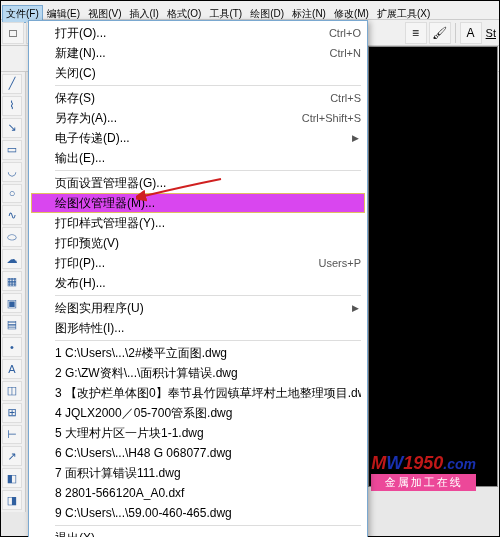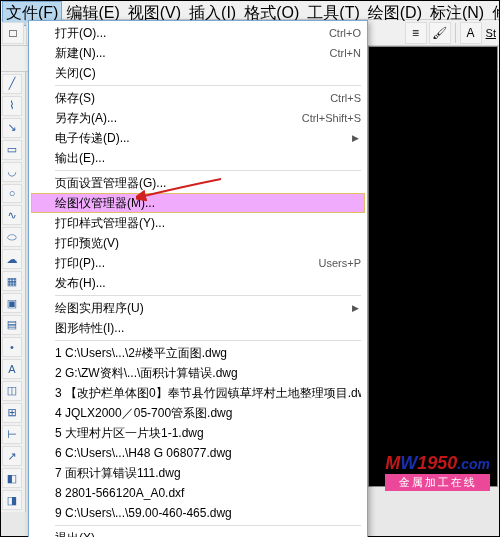--- a/index.html
+++ b/index.html
@@ -1,41 +1,41 @@
 <!DOCTYPE html>
 <html><head>
 <meta charset="utf-8">
 <style>
   * { box-sizing: border-box; margin: 0; padding: 0; }
   body { font-family: "Microsoft YaHei", SimSun, sans-serif; font-size: 12px; background: #e8e8e8; width: 500px; height: 537px; overflow: hidden; position: relative; }
   
   .menubar { display: flex; background: #f0f0f0; border-bottom: 1px solid #ccc; height: 20px; align-items: center; padding-left: 2px; }
-  .menu-item { padding: 2px 4px; cursor: pointer; white-space: nowrap; font-size: 16px; margin-top: 8px; }
+  .menu-item { padding: 2px 4px; cursor: pointer; white-space: nowrap; font-size: 10px; margin-top: 8px; }
   .menu-item.active { background: #b8d8f0; border: 1px solid #7aa8d0; padding: 1px 3px; }
   
   .toolbar-row { display: flex; height: 26px; background: #f0f0f0; border-bottom: 1px solid #ccc; align-items: center; padding: 0 2px; gap: 2px; overflow: hidden; }
   .tool-btn { width: 22px; height: 22px; background: #f5f5f5; border: 1px solid #ddd; display: flex; align-items: center; justify-content: center; font-size: 12px; }
   .tool-sep { width: 1px; height: 20px; background: #ccc; margin: 0 2px; }
   .layer-select { font-size: 11px; border: 1px solid #999; background: white; padding: 1px 2px; height: 18px; }
   
   .left-toolbar { position: absolute; left: 0; top: 72px; width: 26px; background: #f0f0f0; display: flex; flex-direction: column; gap: 2px; padding: 2px; height: 440px; border-right: 1px solid #ccc; }
   .ltb { width: 20px; height: 20px; background: #f5f5f5; border: 1px solid #ddd; display: flex; align-items: center; justify-content: center; font-size: 11px; color: #3060a0; }
   
   .dropdown { position: absolute; left: 28px; top: 20px; width: 340px; background: white; border: 1px solid #7aa8d0; box-shadow: 2px 2px 6px rgba(0,0,0,0.3); z-index: 100; }
   .dropdown-inner { padding: 2px; }
   .dd-row { display: flex; align-items: center; height: 20px; padding: 0 4px 0 24px; position: relative; cursor: pointer; }
-  .dd-row.highlighted { background: #f0abfc; border: 1px solid #e0c060; padding: 0 3px 0 23px; height: 20px; }
+  .dd-row.highlighted { background: #d946ef; border: 1px solid #e0c060; padding: 0 3px 0 23px; height: 20px; }
   .dd-label { flex: 1; white-space: nowrap; overflow: hidden; }
   .dd-shortcut { color: #555; font-size: 11px; }
   .dd-arrow { position: absolute; right: 6px; font-size: 9px; color: #555; }
   .dd-sep { height: 1px; background: #ddd; margin: 2px 4px 2px 24px; }
   
   .canvas-area { position: absolute; left: 368px; top: 46px; right: 2px; bottom: 50px; background: black; border: 1px solid #888; }
   
-  .watermark { position: absolute; right: 10px; bottom: 46px; z-index: 50; }
+  .watermark { position: absolute; right: 24px; bottom: 46px; z-index: 50; }
   .wm-top { font-weight: bold; font-style: italic; font-size: 18px; }
   .wm-m { color: #c01818; }
   .wm-w { color: #1830b0; }
   .wm-sub { background: #ec4899; color: white; font-size: 11px; padding: 1px 6px; text-align: center; letter-spacing: 2px; }
   
   .tabbar { position: absolute; left: 30px; bottom: 18px; display: flex; align-items: center; gap: 0; font-size: 11px; }
   .tab-arrows { display: flex; gap: 0; margin-right: 4px; }
   .tab-arrow { width: 16px; height: 16px; border: 1px solid #999; background: #f0f0f0; display: flex; align-items: center; justify-content: center; font-size: 9px; }
   .tab { padding: 2px 10px; background: #e0e0e0; border: 1px solid #999; border-bottom: none; margin-right: -1px; }
   .tab.active { background: white; }

